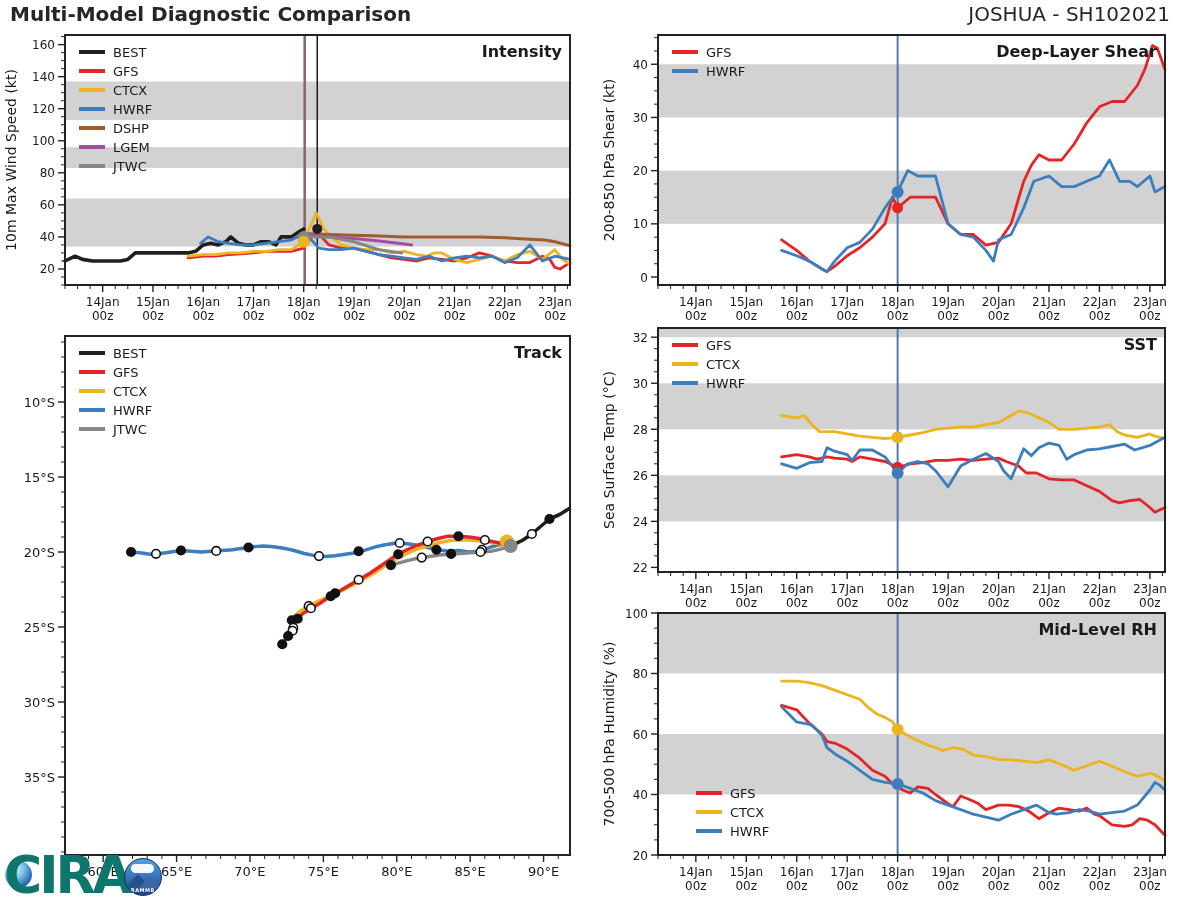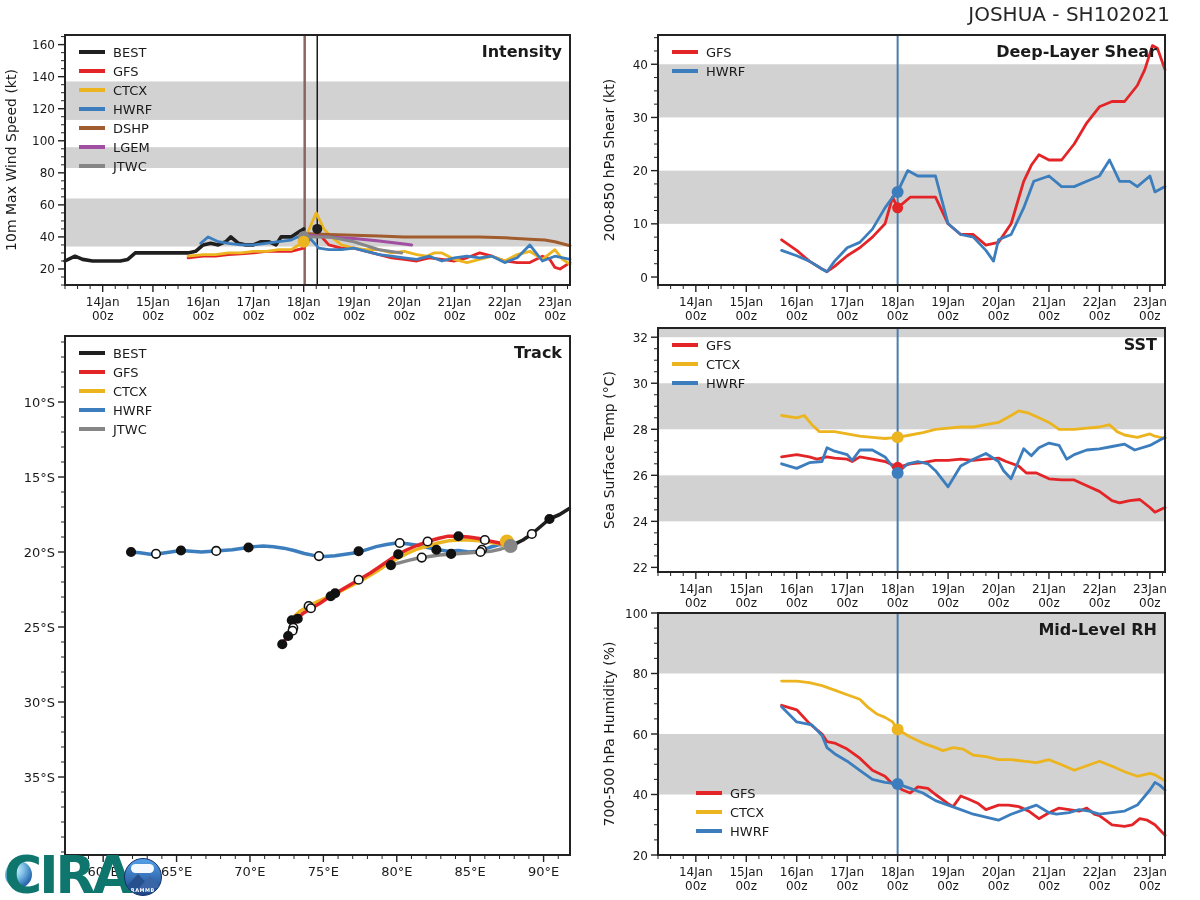--- a/index.html
+++ b/index.html
@@ -19,20 +19,21 @@
   .mtn{position:absolute;left:0px;bottom:7px;width:0;height:0;
        border-left:13px solid transparent;border-right:13px solid transparent;border-bottom:14px solid #27508f;}
   .mtn2{position:absolute;left:14px;bottom:7px;width:0;height:0;
        border-left:11px solid transparent;border-right:11px solid transparent;border-bottom:12px solid #3a66a8;}
   .rammb-label{position:absolute;bottom:2px;left:0;right:0;text-align:center;font-size:5px;font-weight:bold;color:#ffffff;letter-spacing:0.5px;}
 </style>
 </head>
 <body>
 
 <div id="canvas">
+  <div class="main-title">Multi-Model Diagnostic Comparison</div>
   <div class="storm-title">JOSHUA - SH102021</div>
 
   <figure class="panel" id="panel-intensity" style="left: 0px; top: 0px; margin: 0px;"><svg width="600" height="330" viewBox="0 0 600 330">
         <g>
           <rect x="65" y="198.46153846153845" width="505" height="48.076923076923094" fill="#d2d2d2"></rect>
           <rect x="65" y="147.17948717948718" width="505" height="20.833333333333314" fill="#d2d2d2"></rect>
           <rect x="65" y="81.47435897435898" width="505" height="38.46153846153845" fill="#d2d2d2"></rect>
         </g>
         <line x1="304.68656716417905" y1="35" x2="304.68656716417905" y2="285" stroke="#8a6562" stroke-width="2.5"></line>
         <line x1="317.24875621890544" y1="35" x2="317.24875621890544" y2="285" stroke="#1a1a1a" stroke-width="1.5"></line>

